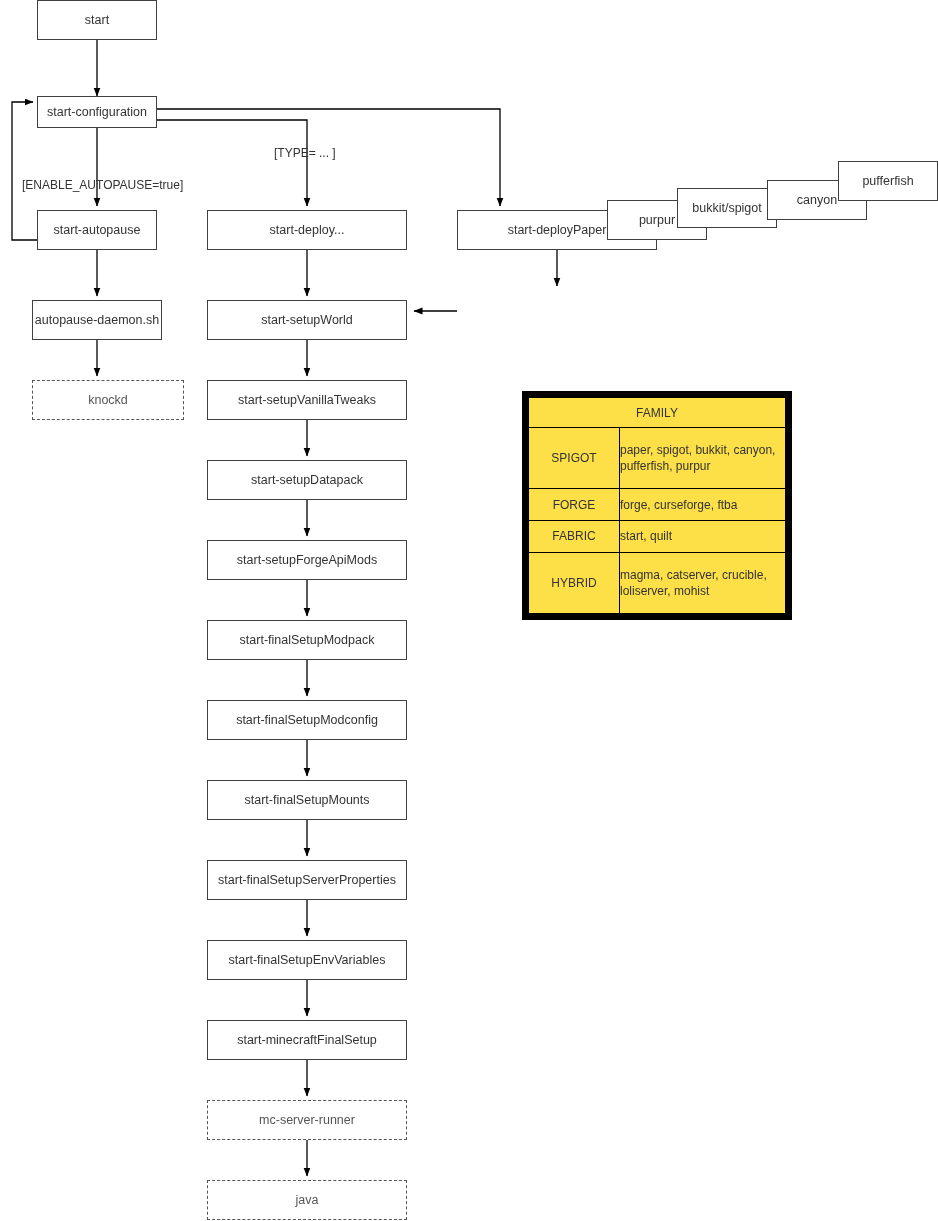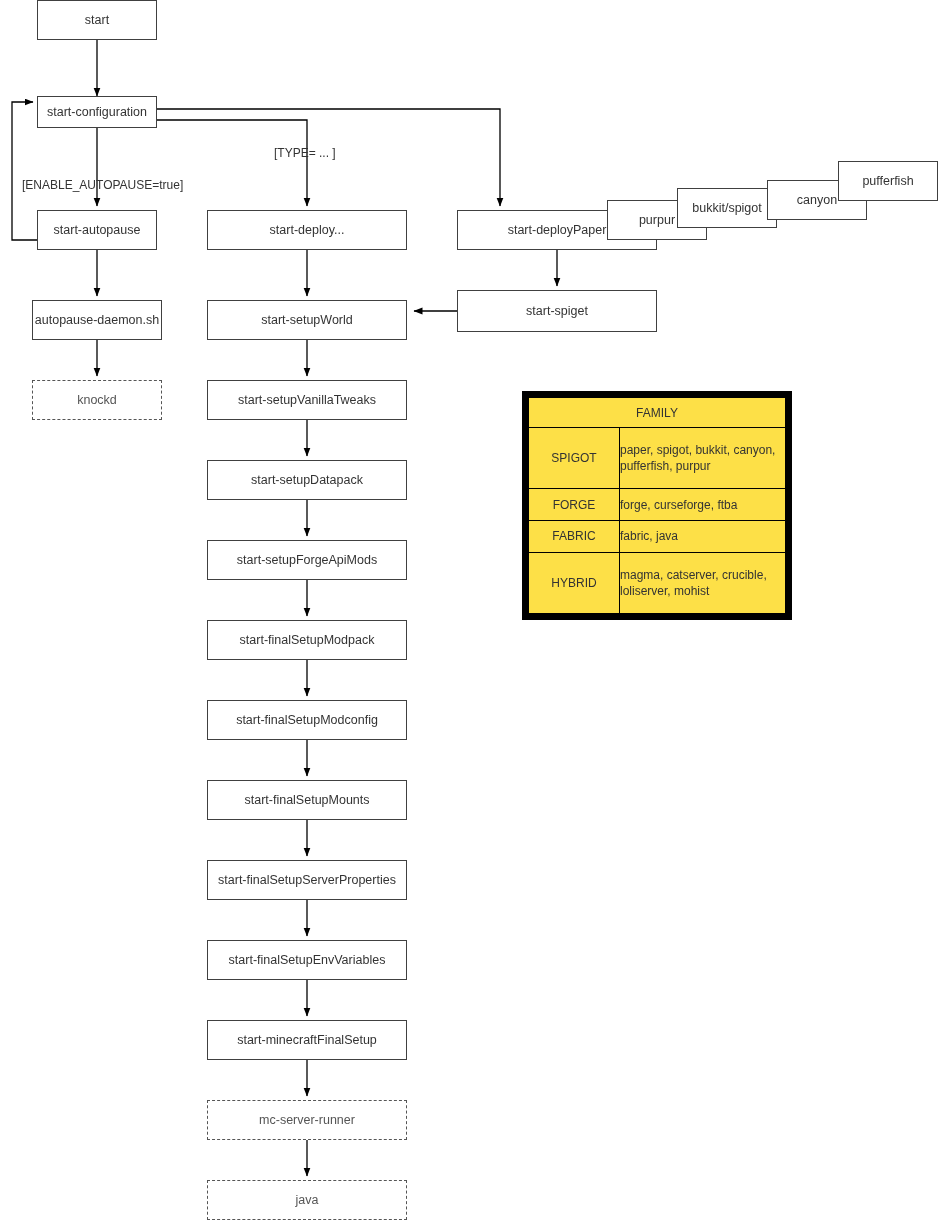--- a/index.html
+++ b/index.html
@@ -136,31 +136,30 @@
   <div class="edgelabel" style="left:274px;top:146px;">[TYPE= ... ]</div>
 
   <div class="node" style="left:37px;top:0px;width:120px;height:40px;">start</div>
 
   <div class="node" style="left:37px;top:96px;width:120px;height:32px;">start-configuration</div>
 
   <div class="node" style="left:37px;top:210px;width:120px;height:40px;">start-autopause</div>
 
   <div class="node" style="left:32px;top:300px;width:130px;height:40px;">autopause-daemon.sh</div>
 
-  <div class="node dashed" style="left:32px;top:380px;width:130px;height:40px;">knockd</div>
+  <div class="node dashed" style="left:32px;top:380px;width:152px;height:40px;">knockd</div>
 
   <div class="node" style="left:207px;top:210px;width:200px;height:40px;">start-deploy...</div>
 
   <div class="node" style="left:457px;top:210px;width:200px;height:40px;">start-deployPaper</div>
   <div class="node cascade cascade-1" style="left:607px;top:200px;width:100px;height:40px;">purpur</div>
   <div class="node cascade cascade-2" style="left:677px;top:188px;width:100px;height:40px;">bukkit/spigot</div>
   <div class="node cascade cascade-3" style="left:767px;top:180px;width:100px;height:40px;">canyon</div>
   <div class="node cascade cascade-4" style="left:838px;top:161px;width:100px;height:40px;">pufferfish</div>
 
-  <div class="node" style="left:457px;top:290px;width:200px;height:42px;">start-spiget</div>
 
   <div class="node" style="left:207px;top:300px;width:200px;height:40px;">start-setupWorld</div>
   <div class="node" style="left:207px;top:380px;width:200px;height:40px;">start-setupVanillaTweaks</div>
   <div class="node" style="left:207px;top:460px;width:200px;height:40px;">start-setupDatapack</div>
   <div class="node" style="left:207px;top:540px;width:200px;height:40px;">start-setupForgeApiMods</div>
   <div class="node" style="left:207px;top:620px;width:200px;height:40px;">start-finalSetupModpack</div>
   <div class="node" style="left:207px;top:700px;width:200px;height:40px;">start-finalSetupModconfig</div>
   <div class="node" style="left:207px;top:780px;width:200px;height:40px;">start-finalSetupMounts</div>
   <div class="node" style="left:207px;top:860px;width:200px;height:40px;">start-finalSetupServerProperties</div>
   <div class="node" style="left:207px;top:940px;width:200px;height:40px;">start-finalSetupEnvVariables</div>
@@ -177,21 +176,21 @@
       <tr>
         <td class="fam-key">SPIGOT</td>
         <td class="fam-val">paper, spigot, bukkit, canyon, pufferfish, purpur</td>
       </tr>
       <tr>
         <td class="fam-key">FORGE</td>
         <td class="fam-val">forge, curseforge, ftba</td>
       </tr>
       <tr>
         <td class="fam-key">FABRIC</td>
-        <td class="fam-val">fabric, java</td>
+        <td class="fam-val">start, quilt</td>
       </tr>
       <tr>
         <td class="fam-key">HYBRID</td>
         <td class="fam-val">magma, catserver, crucible, loliserver, mohist</td>
       </tr>
     </tbody>
       </table>
   </div>
 
 </div>

